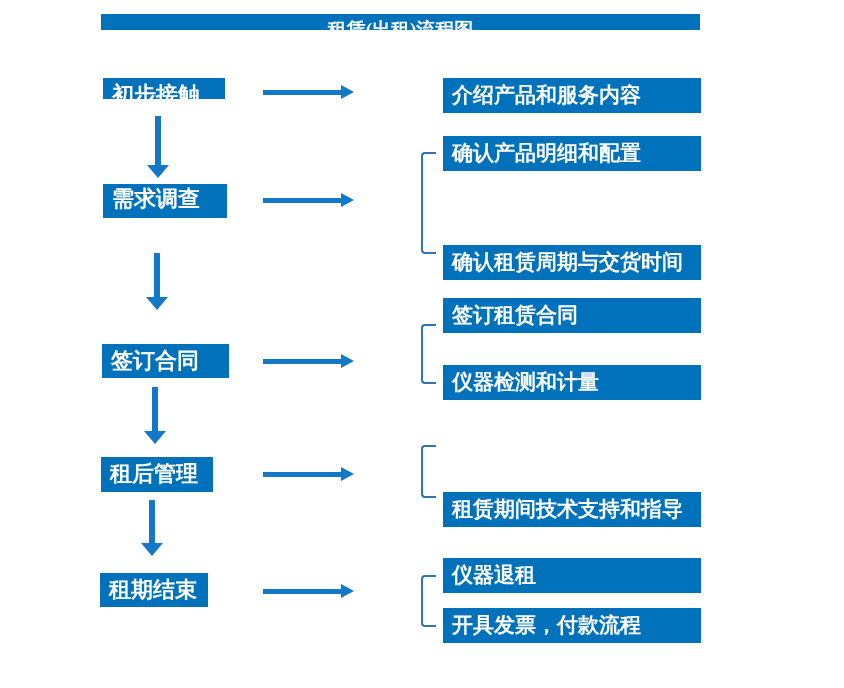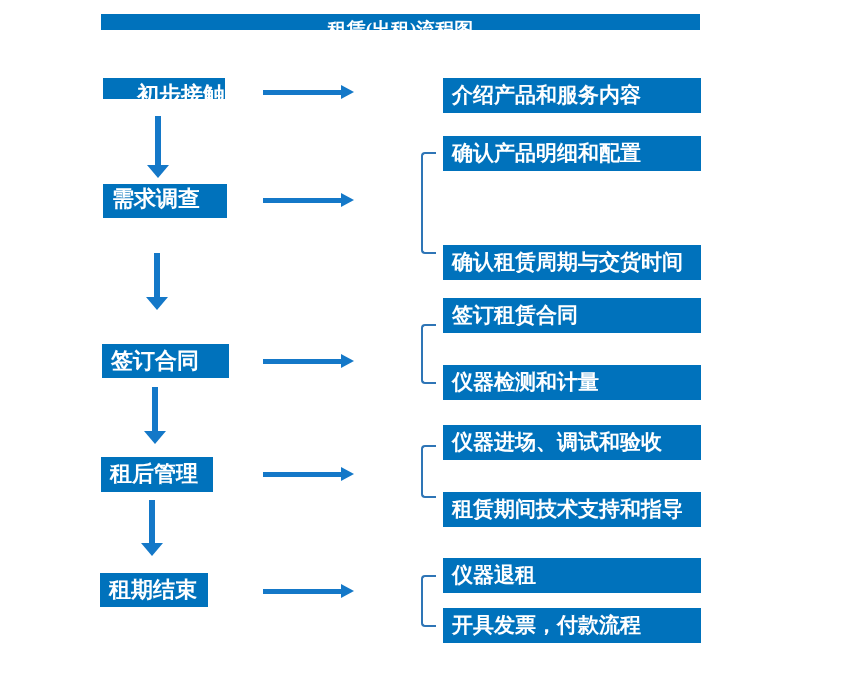--- a/index.html
+++ b/index.html
@@ -99,21 +99,21 @@
     box-sizing: border-box;
   }
 </style>
 </head>
 <body>
 
 <div class="canvas">
 
   <div class="title-bar">租赁(出租)流程图</div>
 
-  <div class="box step" style="left:103px; top:78px;  width:122px; height:21px;text-align:right;">初步接触</div>
+  <div class="box step" style="left:103px; top:78px;  width:122px; height:21px;">初步接触</div>
   <div class="box step" style="left:103px; top:184px; width:124px; height:34px;font-family:Liberation Mono, monospace;">需求调查</div>
   <div class="box step" style="left:102px; top:344px; width:127px; height:34px;">签订合同</div>
   <div class="box step" style="left:101px; top:457px; width:112px; height:35px;">租后管理</div>
   <div class="box step" style="left:100px; top:573px; width:108px; height:34px;">租期结束</div>
 
   <div class="varrow" style="left:147px; top:116px; height:62px;">
       <div class="stem"></div>
       <div class="head"></div>
     </div>
   <div class="varrow" style="left:146px; top:253px; height:57px;">
@@ -156,19 +156,18 @@
   <div class="bracket" style="top:575px; height:52px;"></div>
 
   <div class="box detail" style="top:78px;font-family:Liberation Serif, serif;">介绍产品和服务内容</div>
 
   <div class="box detail" style="top:136px;">确认产品明细和配置</div>
   <div class="box detail" style="top:245px;">确认租赁周期与交货时间</div>
 
   <div class="box detail" style="top:298px;">签订租赁合同</div>
   <div class="box detail" style="top:365px;">仪器检测和计量</div>
 
-  <div class="box detail" style="top:425px;">仪器进场、调试和验收</div>
   <div class="box detail" style="top:492px;">租赁期间技术支持和指导</div>
 
   <div class="box detail" style="top:558px;">仪器退租</div>
   <div class="box detail" style="top:608px;">开具发票，付款流程</div>
 
 </div>
 
 </body></html>

